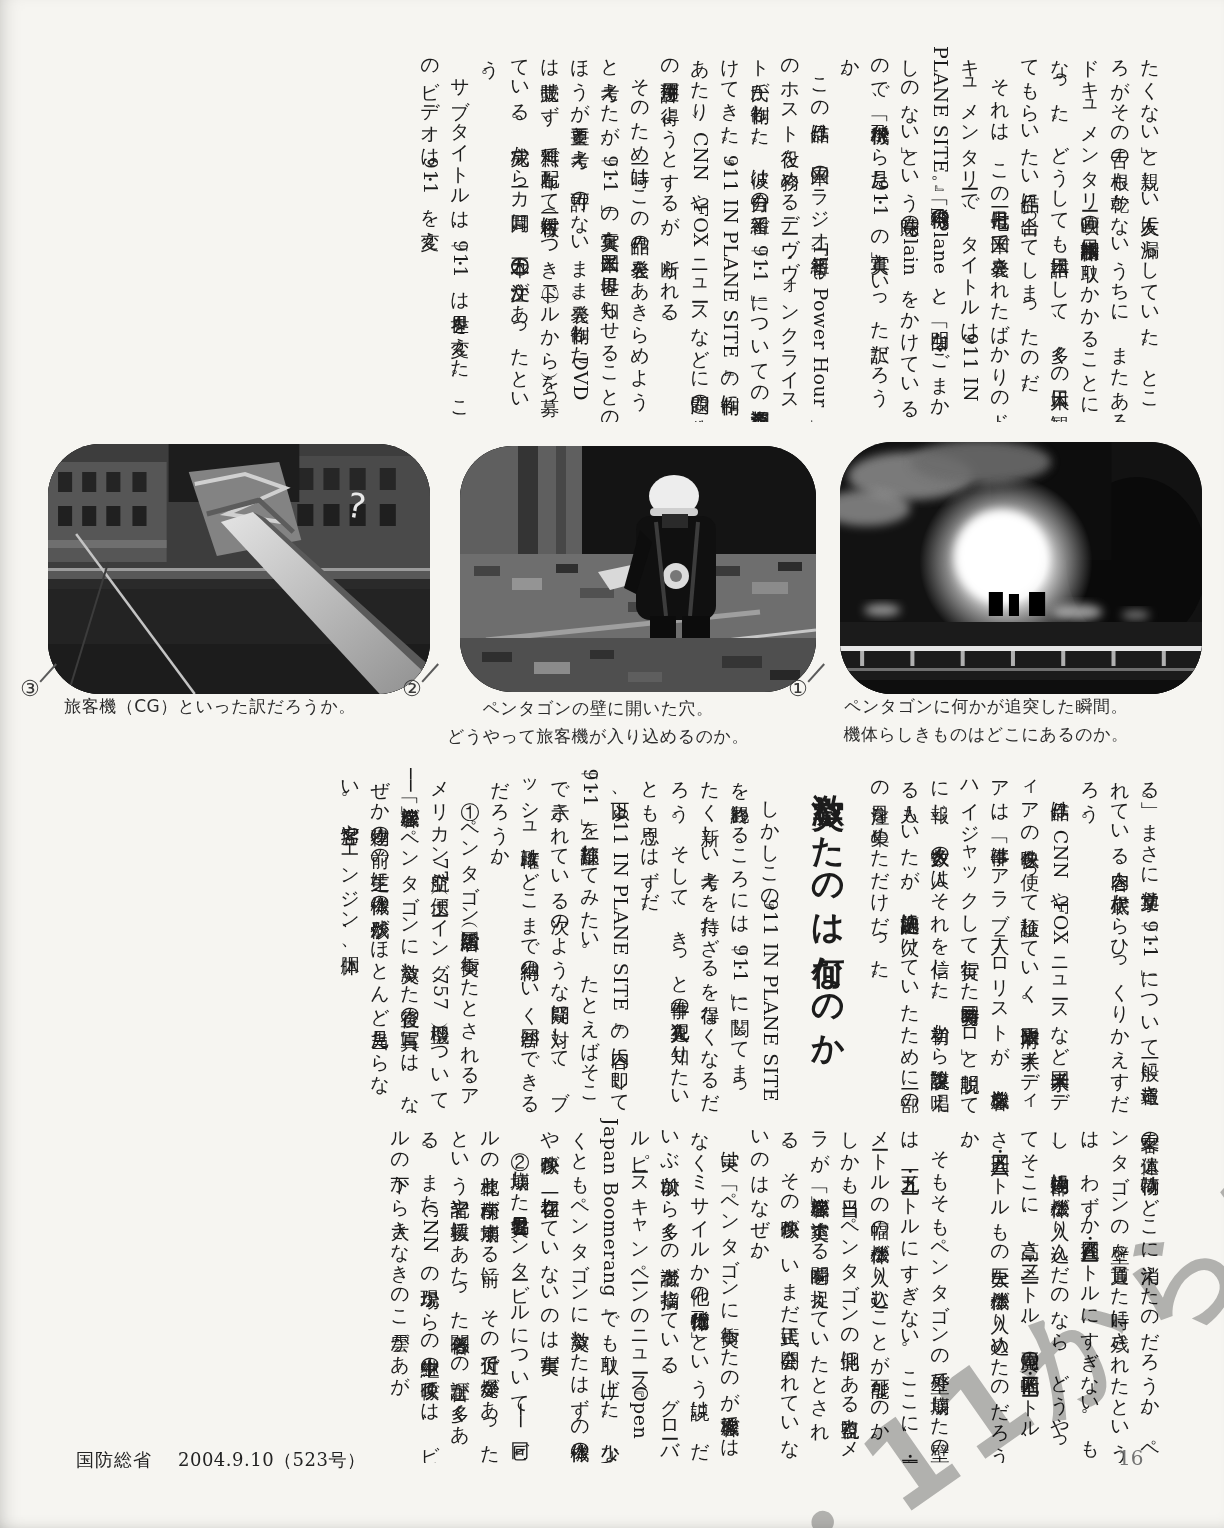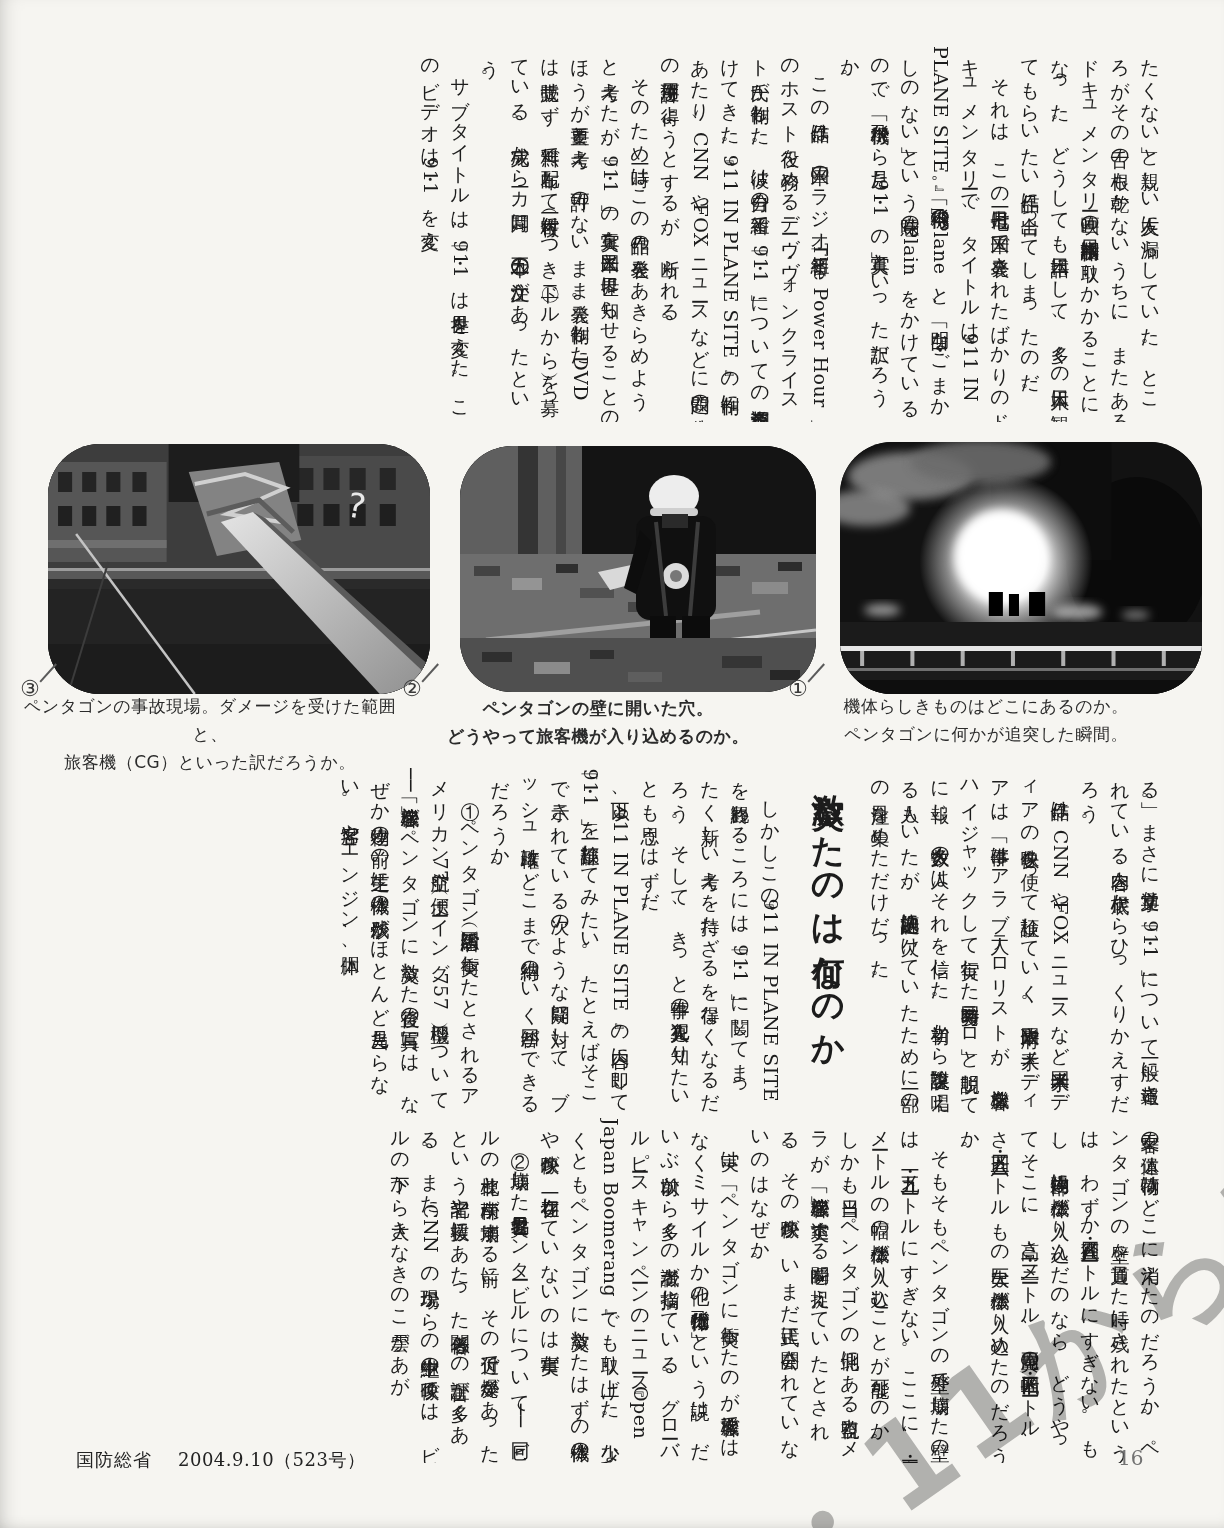--- a/index.html
+++ b/index.html
@@ -33,21 +33,21 @@
     position:absolute;font-family:"DejaVu Sans","Liberation Sans",sans-serif;
     font-size:22px;color:#3a3a3a;line-height:1;
   }
   .num-line{position:absolute;width:24px;height:1.5px;background:#5a5a5a;transform:rotate(-48deg);}
   .caption{
     position:absolute;text-align:center;
     font-family:"DejaVu Sans","Liberation Sans",sans-serif;
     font-size:17px;line-height:1.65;color:#2b2b2b;letter-spacing:.5px;
   }
   #caption-3{left:20px;top:692px;width:380px;}
-  #caption-2{left:420px;top:694px;width:356px;font-weight:bold;}
+  #caption-2{left:420px;top:694px;width:356px;}
   #caption-1{left:800px;top:692px;width:372px;}
   
   .footer{position:absolute;left:76px;top:1448px;font-size:18px;letter-spacing:1px;color:#222;}
   .footer .date{margin-left:26px;letter-spacing:.5px;margin-top:43px;}
   .page-number{position:absolute;left:1118px;top:1446px;font-size:20px;color:#737373;}
   
   .watermark{
     position:absolute;left:655px;top:1545px;transform:rotate(-35deg);transform-origin:left top;
     font-family:"DejaVu Sans","Liberation Sans",sans-serif;font-weight:bold;
     font-size:118px;letter-spacing:8px;white-space:nowrap;
@@ -194,30 +194,29 @@
   </figure>
 
   <span class="photo-number" style="left:20px;top:678px;">③</span>
   <div class="num-line" style="left:36px;top:672px;"></div>
   <span class="photo-number" style="left:402px;top:678px;">②</span>
   <div class="num-line" style="left:418px;top:672px;"></div>
   <span class="photo-number" style="left:788px;top:678px;">①</span>
   <div class="num-line" style="left:804px;top:672px;"></div>
 
   <figcaption class="caption" id="caption-3">
-    <div>ペンタゴンの事故現場。ダメージを受けた範囲と、</div>
     <div>旅客機（CG）といった訳だろうか。</div>
   </figcaption>
   <figcaption class="caption" id="caption-2">
     <div>ペンタゴンの壁に開いた穴。</div>
     <div>どうやって旅客機が入り込めるのか。</div>
   </figcaption>
   <figcaption class="caption" id="caption-1">
+    <div>ペンタゴンに何かが追突した瞬間。</div>
     <div>機体らしきものはどこにあるのか。</div>
-    <div>ペンタゴンに何かが追突した瞬間。</div>
   </figcaption>
 
   <div class="vtext row1">
     <p class="cont">る」。まさに文字通り、「9・11」について一般に報道されている内容を根底からひっくりかえすだろう。</p>
     <p>作品は、CNNやFOXニュースなど米国大手メディアの映像を使って検証していく。米国政府や大手メディアは、「事件はアラブ人テロリストが、旅客機をハイジャックして実行した同時多発テロ」と説明して世界中に報じ、大多数の人はそれを信じた。当初から陰謀説を唱える人もいたが、決定的証拠に欠けていたために一部の人の注目を集めただけだった。</p>
     <h2 class="section-heading">激突したのは何なのか</h2>
     <p>しかしこの『911 IN PLANE SITE』を観終わるころには、「9・11」に関してまったく新しい考えを持たざるを得なくなるだろう。そして、きっと事件の真犯人を知りたいとも思うはずだ。</p>
     <p>以下、『911 IN PLANE SITE』の内容に即して「9・11」を一部検証してみたい。たとえばそこで示されている次のような疑問に対して、ブッシュ政権はどこまで納得のいく回答ができるだろうか。</p>
     <p>①ペンタゴン（国防総省）に衝突したとされるアメリカン航空77便（ボーイング757型機）について──「旅客機」がペンタゴンに激突した直後の写真には、なぜか建物の前の芝生に機体の残骸がほとんど見当たらない。客席やエンジン、胴体、</p>
   </div>

